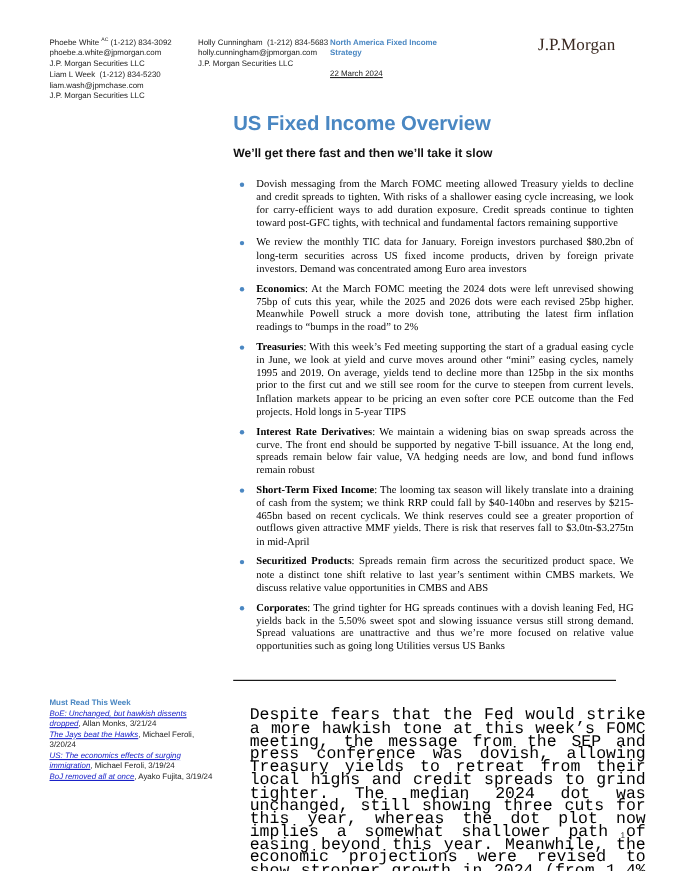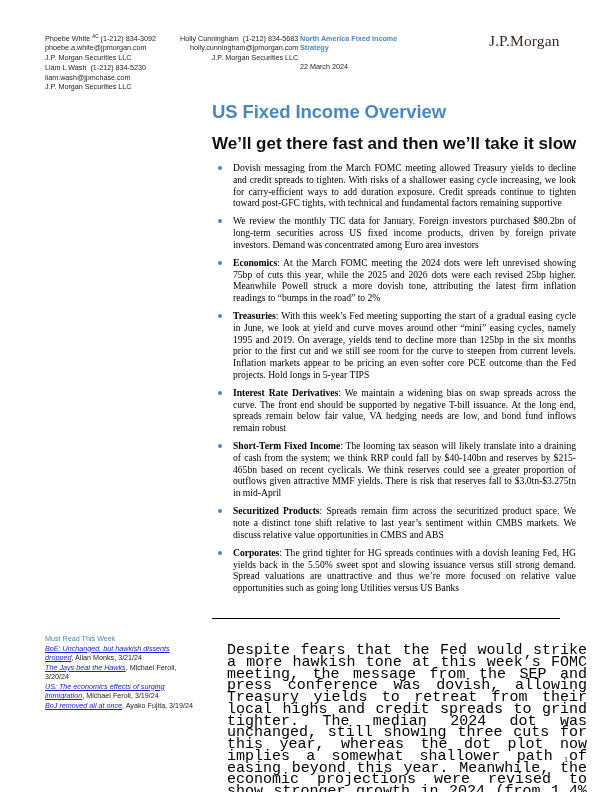--- a/index.html
+++ b/index.html
@@ -21,37 +21,38 @@
     position: absolute;
     font-family: "Liberation Sans", sans-serif;
     font-size: 7.2px;
     line-height: 9.3px;
     color: #222;
   }
   .author-block .sup { font-size: 4.6px; vertical-align: super; line-height: 0; }
   .author-block .gap { height: 1.6px; }
 
   #authors-left { left: 45px; top: 34px; }
-  #authors-mid { left: 180px; top: 34px; text-align: right; }
+  #authors-mid { left: 180px; top: 34px; }
 
   #strategy-block {
     position: absolute;
     left: 300px;
     top: 34px;
     font-family: "Liberation Sans", sans-serif;
     font-size: 7.2px;
     line-height: 9.3px;
   }
   #strategy-block .dept {
     color: #4a87c2;
     font-weight: bold;
   }
   #strategy-block .date {
     margin-top: 9px;
     color: #222;
+    text-decoration: underline;
   }
 
   #logo {
     position: absolute;
     left: 489px;
     top: 32px;
     font-family: "Liberation Serif", serif;
     font-size: 15.5px;
     color: #3b2a22;
     letter-spacing: 0.1px;
@@ -67,21 +68,21 @@
     font-size: 18.5px;
     color: #4a87c2;
     margin: 0;
     letter-spacing: -0.1px;
   }
   #page-subtitle {
     position: absolute;
     left: 212px;
     top: 134px;
     font-family: "Liberation Sans", sans-serif;
-    font-size: 17px;
+    font-size: 11px;
     color: #111;
     margin: 0;
   }
 
   
   #bullets {
     position: absolute;
     left: 212px;
     top: 158px;
     width: 360px;
@@ -123,21 +124,21 @@
     left: 45px;
     top: 634px;
     width: 150px;
     font-family: "Liberation Sans", sans-serif;
     font-size: 7.2px;
     line-height: 9.5px;
     color: #222;
   }
   #must-read .mr-title {
     color: #4a87c2;
-    font-weight: normal;
+    font-weight: bold;
   }
   #must-read a {
     color: #1a22c8;
     font-style: italic;
     text-decoration: underline;
   }
 
   
   #body-para {
     position: absolute;
@@ -165,21 +166,21 @@
 <body>
 
 <div id="authors-left" class="author-block">
   <div>
     <div><span>Phoebe White</span> <span class="sup">AC</span> <span>(1-212) 834-3092</span></div>
     <div>phoebe.a.white@jpmorgan.com</div>
     <div>J.P. Morgan Securities LLC</div>
   </div>
   <div class="gap"></div>
   <div>
-    <div><span>Liam L Wash</span>&nbsp; <span>(1-212) 834-5230</span></div>
+    <div><span>Liam L Week</span>&nbsp; <span>(1-212) 834-5230</span></div>
     <div>liam.wash@jpmchase.com</div>
     <div>J.P. Morgan Securities LLC</div>
   </div>
 </div>
 
 <div id="authors-mid" class="author-block">
   <div>
     <div><span>Holly Cunningham</span>&nbsp; <span>(1-212) 834-5683</span></div>
     <div>holly.cunningham@jpmorgan.com</div>
     <div>J.P. Morgan Securities LLC</div>

